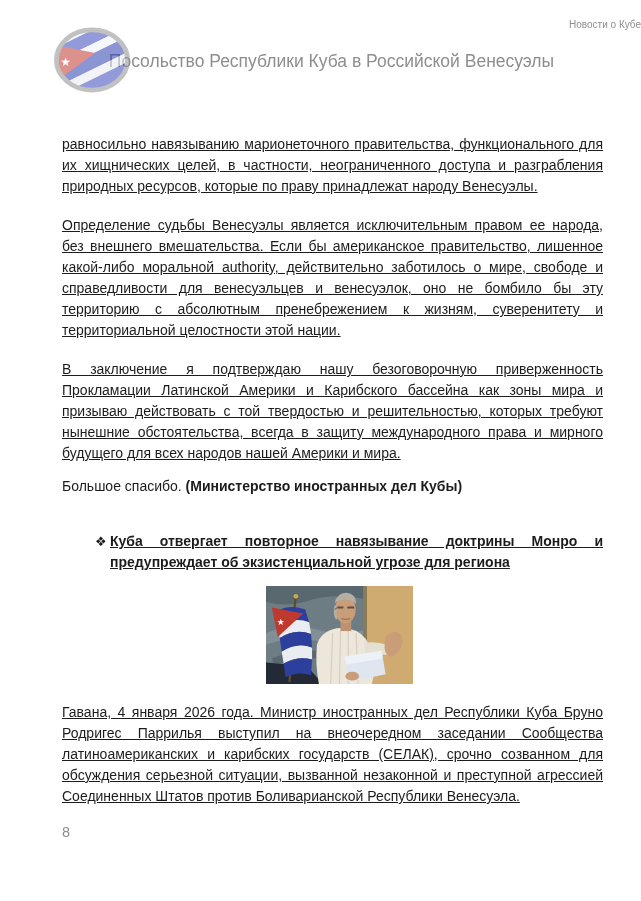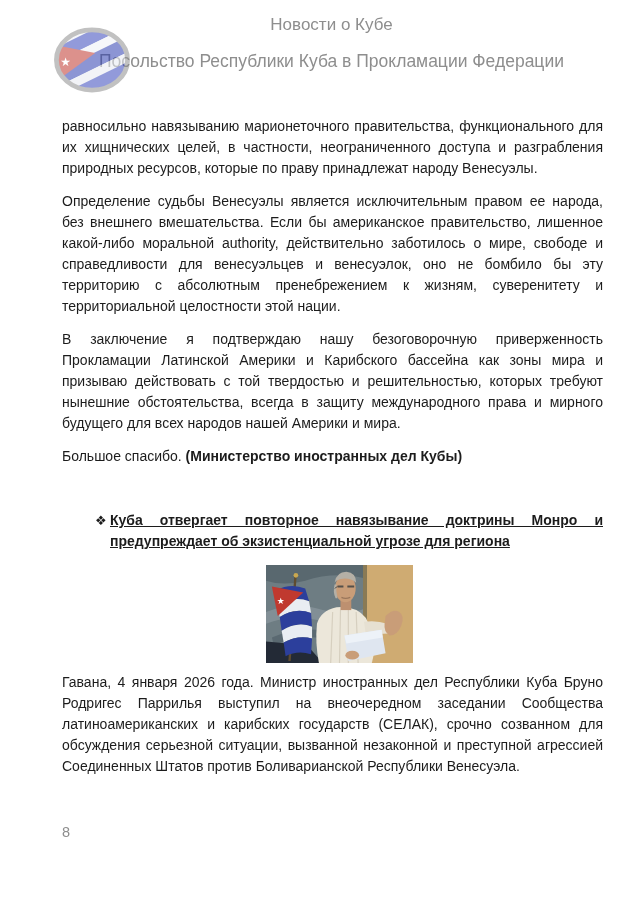--- a/index.html
+++ b/index.html
@@ -15,33 +15,34 @@
   .header{position:relative;height:112px;}
   .logo{
     position:absolute;left:52px;top:26px;width:80px;height:68px;
     opacity:0.55;z-index:2;
   }
   .header-text{
     position:relative;z-index:1;
     text-align:center;color:#8e8e8e;
     padding-top:16px;padding-left:22px;
   }
-  .h-line1{font-size:17px;line-height:18px;margin-bottom:13px;}
+  .h-line1{font-size:10px;line-height:18px;margin-bottom:13px;text-align:right;}
   .h-line2,.h-line3{font-size:17.5px;line-height:28px;}
   
   .main{
     padding:4px 38px 0 62px;
     font-size:14px;line-height:21px;
   }
   .body-par{
-    margin:0 0 12px 0;
+    margin:18px 0 12px 0;
     text-align:justify;
     text-align-last:left;
+    text-decoration:underline;
   }
-  .closing-par{margin:9px 0 43px 0;}
+  .closing-par{margin:9px 0 34px 0;}
   .closing-bold{font-weight:bold;}
   .bullet-row{
     display:flex;
     margin-left:33px;
     font-weight:bold;
   }
   .bullet-glyph{flex:none;width:15px;font-weight:normal;font-size:13px;}
   .bullet-text{flex:1;text-align:justify;text-align-last:left;text-decoration:underline;}
   .photo-wrap{text-align:center;margin:13px 0 9px 0;}
   .photo{
@@ -79,21 +80,21 @@
             <rect x="-40" y="65" width="180" height="16" fill="#3a49bd"></rect>
           </g>
           <path d="M2,24 L54,34 L10,66 Z" fill="#c0392f"></path>
           <text x="10" y="50" font-size="15" fill="#ffffff" font-family="'DejaVu Sans', sans-serif">★</text>
         </g>
         <ellipse cx="50" cy="43" rx="45" ry="38" fill="none" stroke="#8f8f8f" stroke-width="6"></ellipse>
       </svg>
     </div>
     <div class="header-text">
       <div class="h-line1">Новости о Кубе</div>
-      <div class="h-line2">Посольство Республики Куба в Прокламации Федерации</div>
+      <div class="h-line2">Посольство Республики Куба в Российской Венесуэлы</div>
     </div>
   </div>
 
   <div class="main">
 
     <p class="body-par">равносильно навязыванию марионеточного правительства, функционального для их хищнических целей, в частности, неограниченного доступа и разграбления природных ресурсов, которые по праву принадлежат народу Венесуэлы.</p>
     <p class="body-par">Определение судьбы Венесуэлы является исключительным правом ее народа, без внешнего вмешательства. Если бы американское правительство, лишенное какой-либо моральной authority, действительно заботилось о мире, свободе и справедливости для венесуэльцев и венесуэлок, оно не бомбило бы эту территорию с абсолютным пренебрежением к жизням, суверенитету и территориальной целостности этой нации.</p>
     <p class="body-par">В заключение я подтверждаю нашу безоговорочную приверженность Прокламации Латинской Америки и Карибского бассейна как зоны мира и призываю действовать с той твердостью и решительностью, которых требуют нынешние обстоятельства, всегда в защиту международного права и мирного будущего для всех народов нашей Америки и мира.</p>
 
     <p class="closing-par"><span>Большое спасибо. </span><span class="closing-bold">(Министерство иностранных дел Кубы)</span></p>

